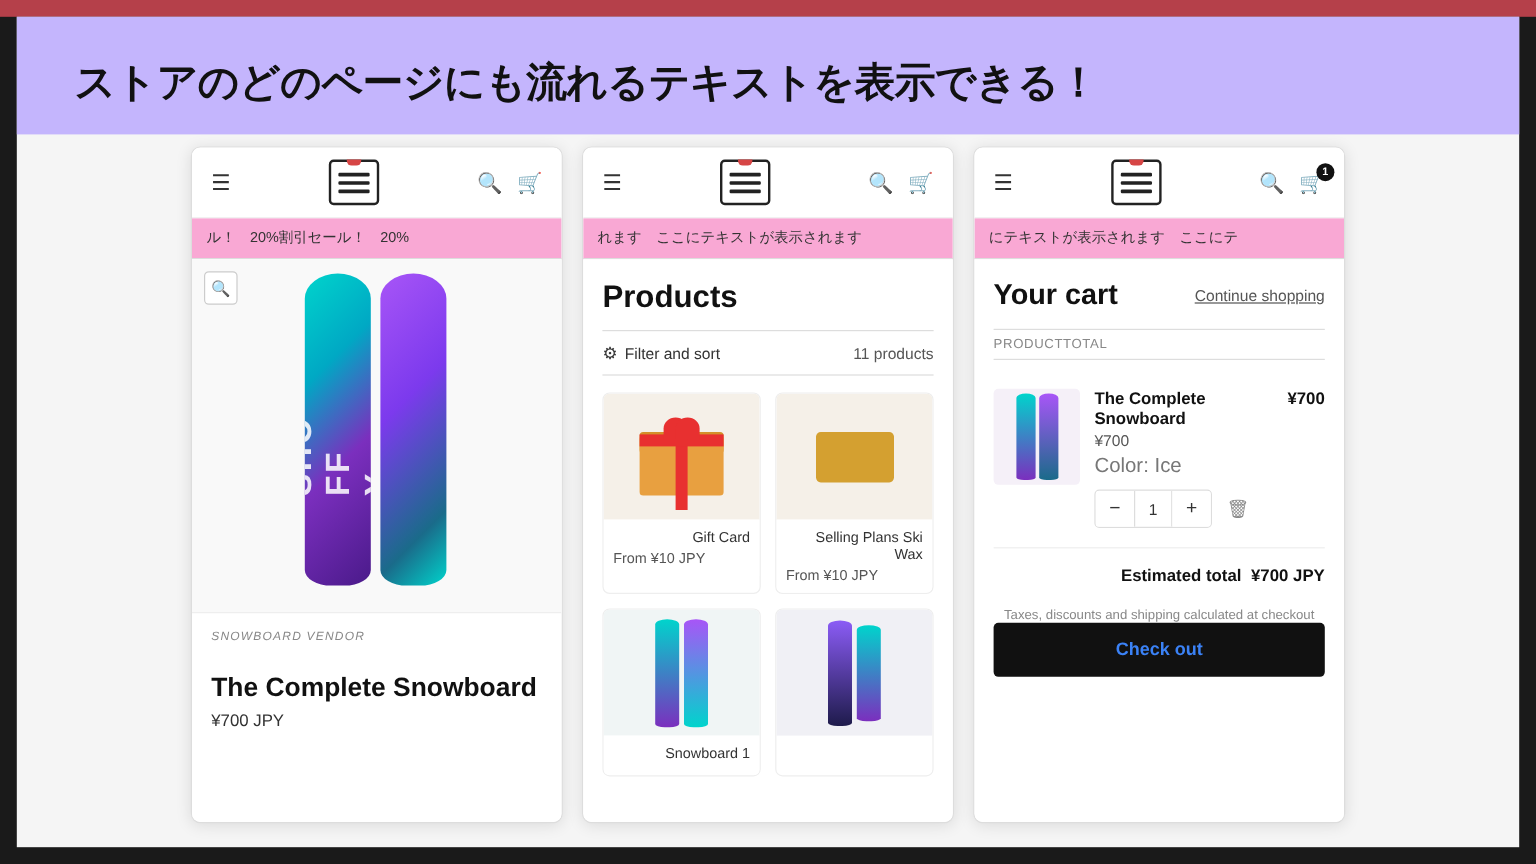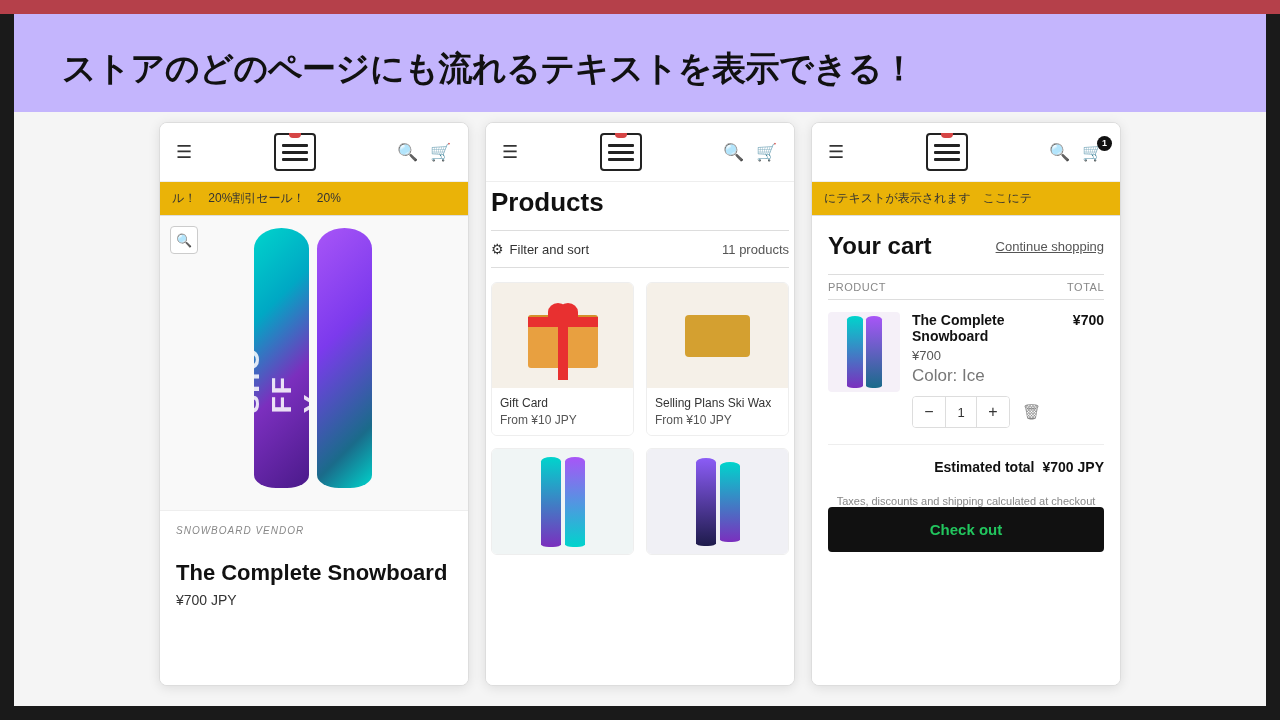--- a/index.html
+++ b/index.html
@@ -90,21 +90,21 @@
       color: #fff;
       font-size: 9px;
       font-weight: 700;
       width: 15px; height: 15px;
       border-radius: 50%;
       display: flex; align-items: center; justify-content: center;
     }
 
     
     .ticker-bar {
-      background: #eab308;
+      background: #f9a8d4;
       padding: 8px 12px;
       font-size: 12px;
       color: #333;
       white-space: nowrap;
       overflow: hidden;
       border-bottom: 1px solid #ddd;
     }
 
     
     .panel-content {
@@ -198,21 +198,21 @@
       margin-bottom: 8px;
     }
 
     .color-label {
       font-size: 13px;
       color: #333;
     }
 
     
     .products-page {
-      padding: 5px;
+      padding: 16px;
     }
 
     .products-heading {
       font-size: 26px;
       font-weight: 800;
       color: #111;
       margin-bottom: 12px;
     }
 
     .filter-row {
@@ -337,20 +337,21 @@
 
     .product-card-info {
       padding: 8px;
       background: #fff;
     }
 
     .product-card-name {
       font-size: 12px;
       color: #333;
       margin-bottom: 3px;
+      text-align: right;
     }
 
     .product-card-price {
       font-size: 12px;
       color: #555;
     }
 
     
     .snowboard-card-img {
       height: 105px;
@@ -397,25 +398,24 @@
 
     .continue-shopping {
       font-size: 13px;
       color: #555;
       text-decoration: underline;
       cursor: pointer;
     }
 
     .cart-columns {
       display: flex;
-      justify-content: space-between;
       padding: 6px 0;
       border-top: 1px solid #ddd;
       border-bottom: 1px solid #ddd;
-      margin-bottom: 12px;
+      margin-bottom: 24px;
     }
 
     .col-product {
       font-size: 11px;
       color: #888;
       text-transform: uppercase;
       letter-spacing: 0.5px;
     }
 
     .col-total {
@@ -554,21 +554,21 @@
 
     .tax-note {
       font-size: 11px;
       color: #888;
       text-align: center;
     }
 
     .checkout-btn {
       width: 100%;
       background: #111;
-      color: #22c55e;
+      color: #3b82f6;
       border: none;
       border-radius: 4px;
       padding: 14px;
       font-size: 15px;
       font-weight: 600;
       cursor: pointer;
       text-align: center;
     }
 
     
@@ -679,20 +679,21 @@
               <div class="logo-visual-line"></div>
             </div>
           </div>
         </div>
         <div class="nav-right">
           <span class="search-icon-svg">🔍</span>
           <span class="cart-icon-svg">🛒</span>
         </div>
       </div>
 
+      <div class="ticker-bar">れます　ここにテキストが表示されます</div>
 
       <div class="panel-content">
         <div class="products-page">
           <h2 class="products-heading">Products</h2>
           <div class="filter-row">
             <div class="filter-btn">
               <span class="filter-icon">⚙</span>
               <span>Filter and sort</span>
             </div>
             <span class="products-count">11 products</span>
@@ -724,20 +725,24 @@
                 <div class="product-card-name">Selling Plans Ski Wax</div>
                 <div class="product-card-price">From ¥10 JPY</div>
               </div>
             </div>
 
             <div class="product-card">
               <div class="snowboard-card-img">
                 <div class="mini-board mini-board-1"></div>
                 <div class="mini-board mini-board-2"></div>
               </div>
+              <div class="product-card-info">
+                <div class="product-card-name">Snowboard 1</div>
+                <div class="product-card-price"></div>
+              </div>
             </div>
 
             <div class="product-card">
               <div class="snowboard-card-img" style="background:#f0f0f5;">
                 <div class="mini-board-dark"></div>
                 <div class="mini-board mini-board-1" style="height:80px;"></div>
               </div>
             </div>
           </div>
         </div>

